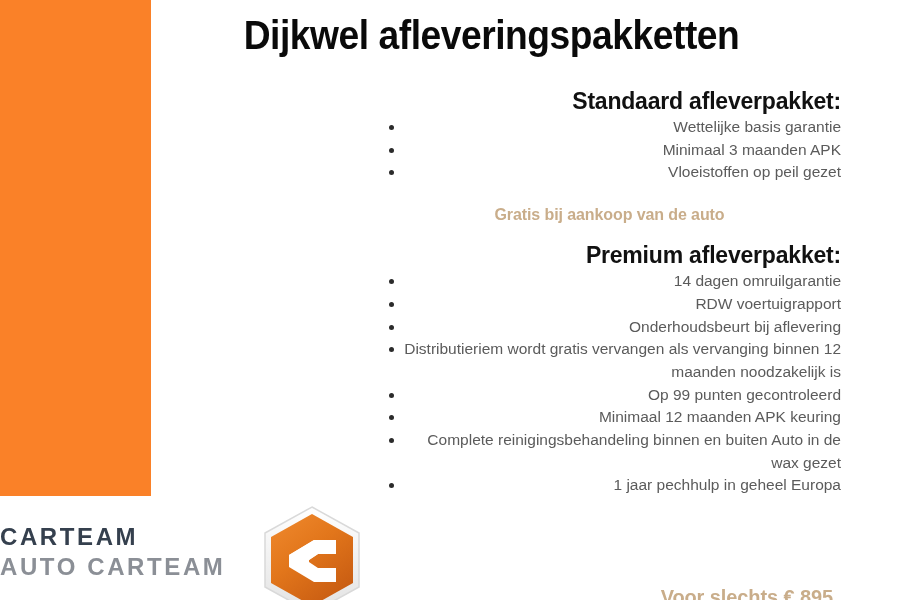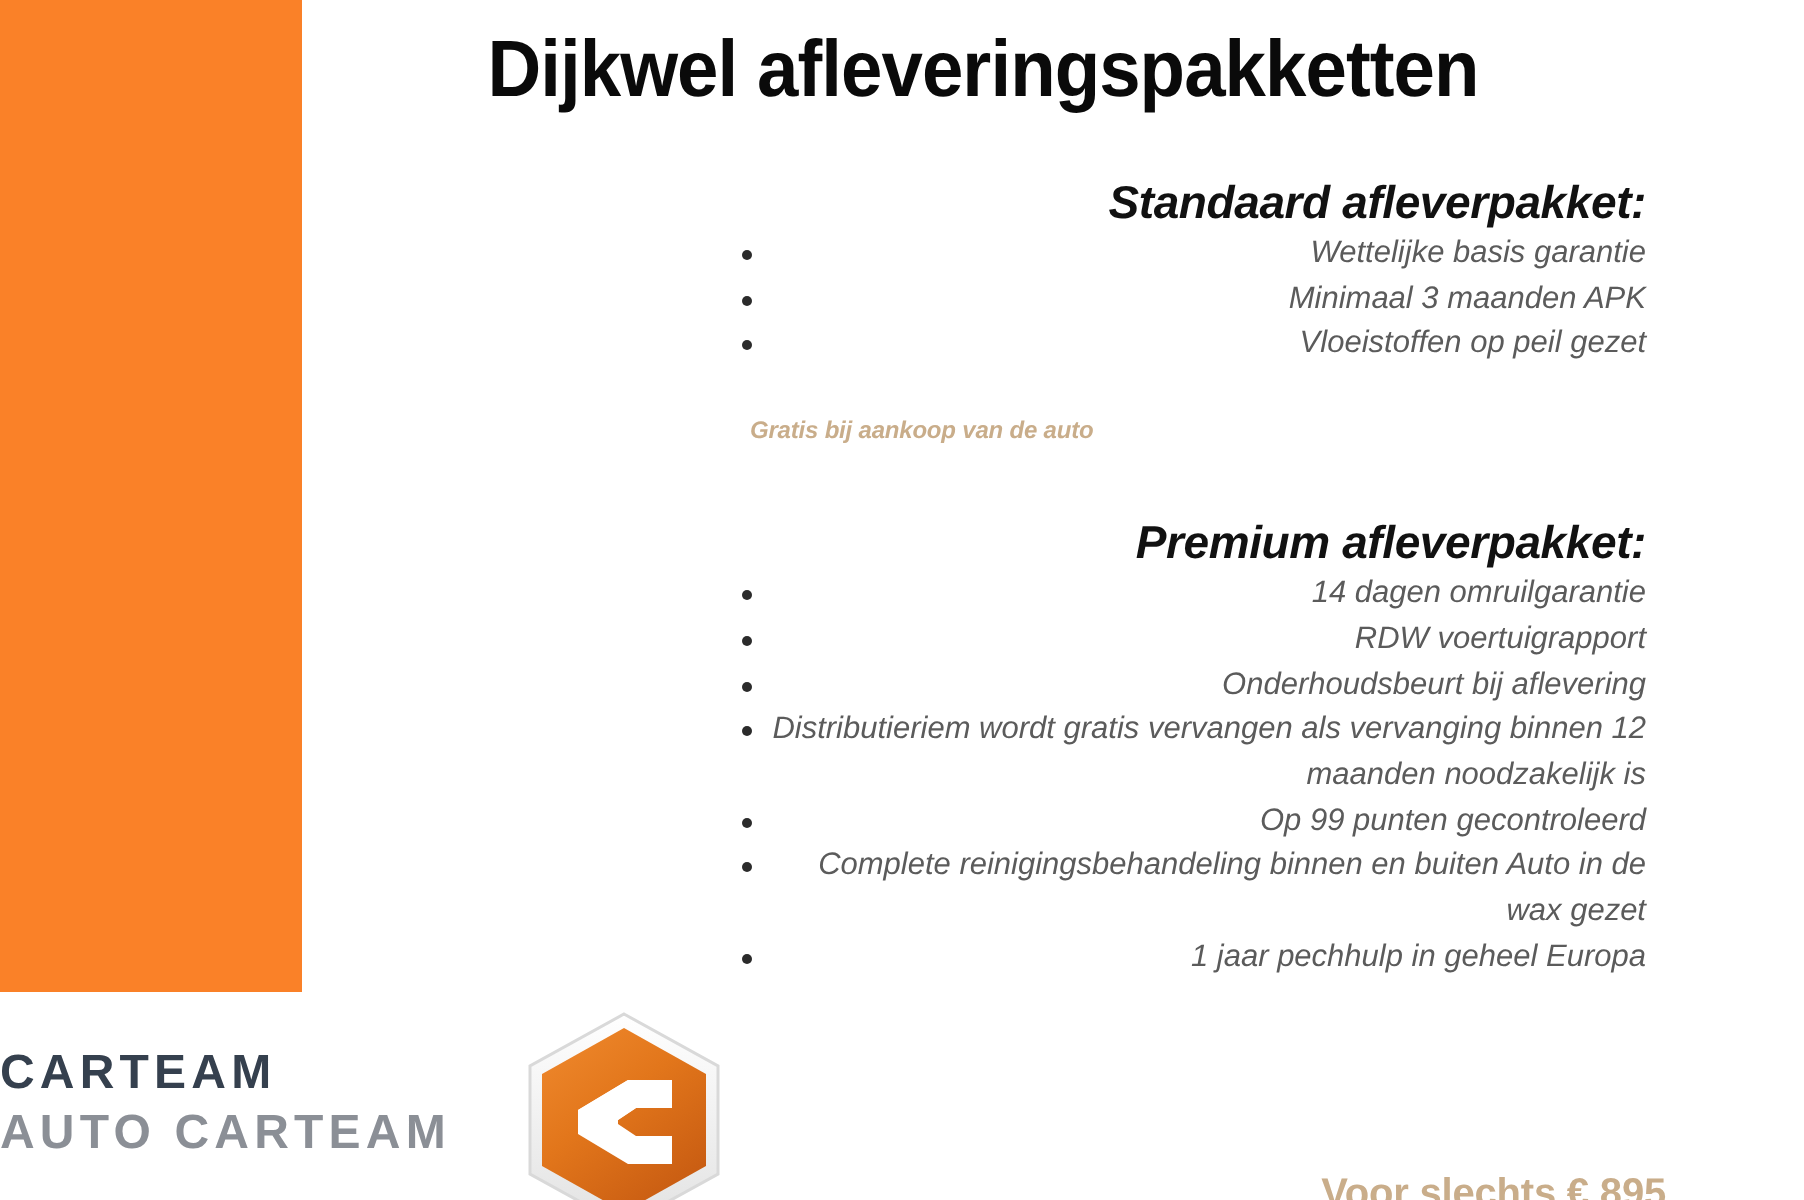--- a/index.html
+++ b/index.html
@@ -39,43 +39,42 @@
     letter-spacing: -0.5px;
     font-family: "Liberation Sans Narrow", "Liberation Sans", sans-serif;
     transform: scaleX(0.93);
     transform-origin: center center;
     white-space: nowrap;
   }
 
   
   .content {
     position: absolute;
-    left: 360px;
+    left: 378px;
     top: 86px;
     width: 463px;
-    font-style: italic;
   }
 
   .section-heading {
     text-align: right;
     font-size: 23px;
     line-height: 30px;
     font-weight: bold;
     color: #111111;
     margin: 0;
     letter-spacing: -0.2px;
   }
 
   .section-tagline {
-    text-align: left;
-    font-size: 12px;
+    text-align: center;
+    font-size: 16px;
     line-height: 26px;
     font-weight: bold;
     color: #c9ad8a;
-    margin: 15px;
+    margin: 4px;
     letter-spacing: -0.1px;
   }
 
   ul.feature-list {
     list-style: none;
     margin: 0;
     padding: 0;
     text-align: right;
   }
   ul.feature-list li {
@@ -94,21 +93,21 @@
     width: 5px;
     height: 5px;
     border-radius: 50%;
     background: #2b2b2b;
   }
 
   
   .std-block { margin-top: 0; }
   .std-list { margin-top: 18px; }
   .gratis-block { margin-top: 18px; }
-  .prem-heading { margin-top: 28px; }
+  .prem-heading { margin-top: 12px; }
   .prem-list { margin-top: 6px; }
 
   
   .price-line {
     position: absolute;
     left: 370px;
     top: 584px;
     width: 463px;
     text-align: right;
     font-size: 20px;
@@ -176,20 +175,21 @@
   </div>
 
   <div>
     <div class="section-heading prem-heading">Premium afleverpakket:</div>
     <ul class="feature-list prem-list">
       <li>14 dagen omruilgarantie</li>
       <li>RDW voertuigrapport</li>
       <li>Onderhoudsbeurt bij aflevering</li>
       <li>Distributieriem wordt gratis vervangen als vervanging binnen 12 maanden noodzakelijk is</li>
       <li>Op 99 punten gecontroleerd</li>
+      <li>Minimaal 12 maanden APK keuring</li>
       <li>Complete reinigingsbehandeling binnen en buiten Auto in de wax gezet</li>
       <li>1 jaar pechhulp in geheel Europa</li>
     </ul>
   </div>
 
 </div>
 
 <div class="price-line">Voor slechts € 895</div>
 
 <div class="logo-lockup">

